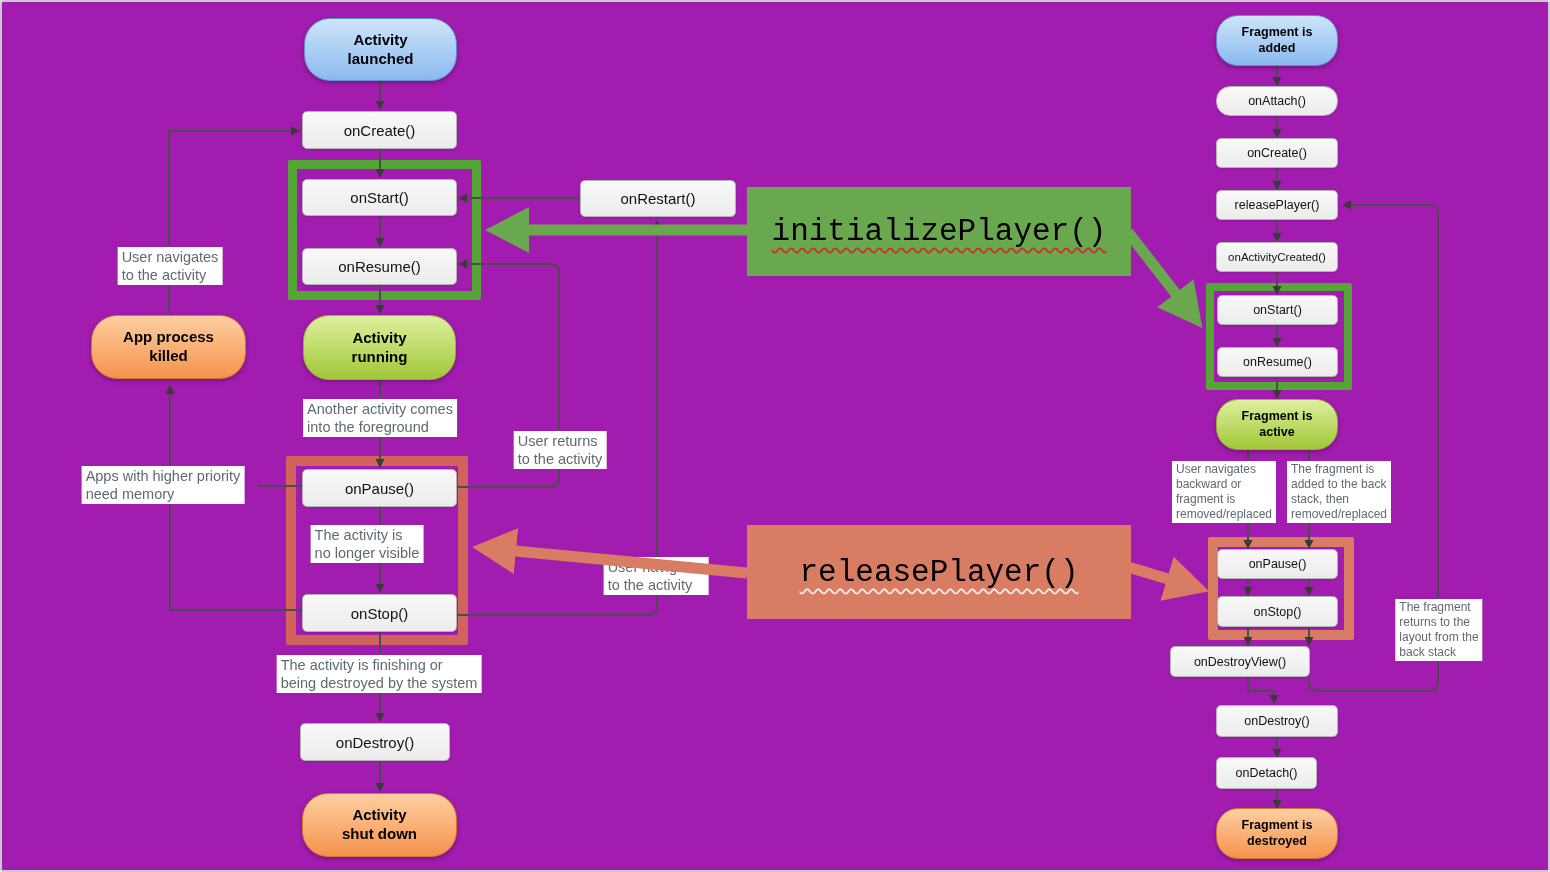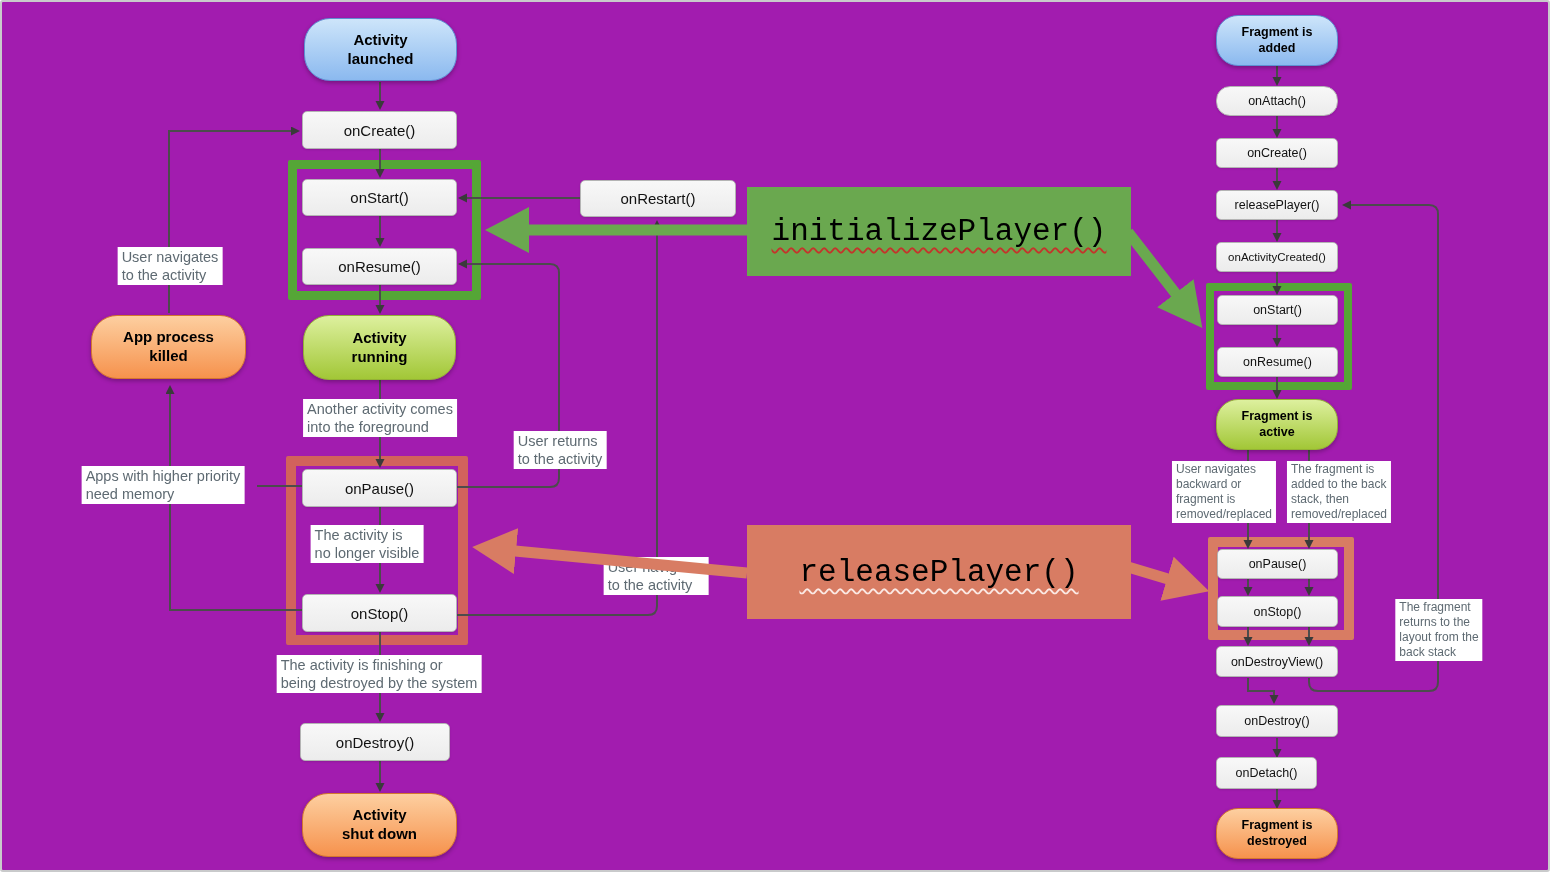--- a/index.html
+++ b/index.html
@@ -138,21 +138,21 @@
   <div class="pbox frg" style="left:1214px;top:84px;width:122px;height:30px;border-radius:14px;">onAttach()</div>
   <div class="pbox frg" style="left:1214px;top:136px;width:122px;height:30px;">onCreate()</div>
   <div class="pbox frg" style="left:1214px;top:188px;width:122px;height:30px;">releasePlayer()</div>
   <div class="pbox frg" style="left:1214px;top:240px;width:122px;height:30px;font-size:11.5px;">onActivityCreated()</div>
   <div class="pbox frg" style="left:1215px;top:293px;width:121px;height:30px;">onStart()</div>
   <div class="pbox frg" style="left:1215px;top:345px;width:121px;height:30px;">onResume()</div>
   <div class="tbox tbox-green frg" style="left:1214px;top:397px;width:122px;height:51px;">Fragment is
 active</div>
   <div class="pbox frg" style="left:1215px;top:547px;width:121px;height:30px;">onPause()</div>
   <div class="pbox frg" style="left:1215px;top:594px;width:121px;height:31px;">onStop()</div>
-  <div class="pbox frg" style="left:1214px;top:644px;width:122px;height:31px;">onDestroyView()</div>
+  <div class="pbox frg" style="left:1168px;top:644px;width:140px;height:31px;">onDestroyView()</div>
   <div class="pbox frg" style="left:1214px;top:703px;width:122px;height:32px;">onDestroy()</div>
   <div class="pbox frg" style="left:1214px;top:755px;width:101px;height:32px;">onDetach()</div>
   <div class="tbox tbox-orange frg" style="left:1214px;top:806px;width:122px;height:51px;">Fragment is
 destroyed</div>
 
   <div class="lbl frg" style="left:1222px;top:459px;">User navigates
 backward or
 fragment is
 removed/replaced</div>
   <div class="lbl frg" style="left:1337px;top:459px;">The fragment is

